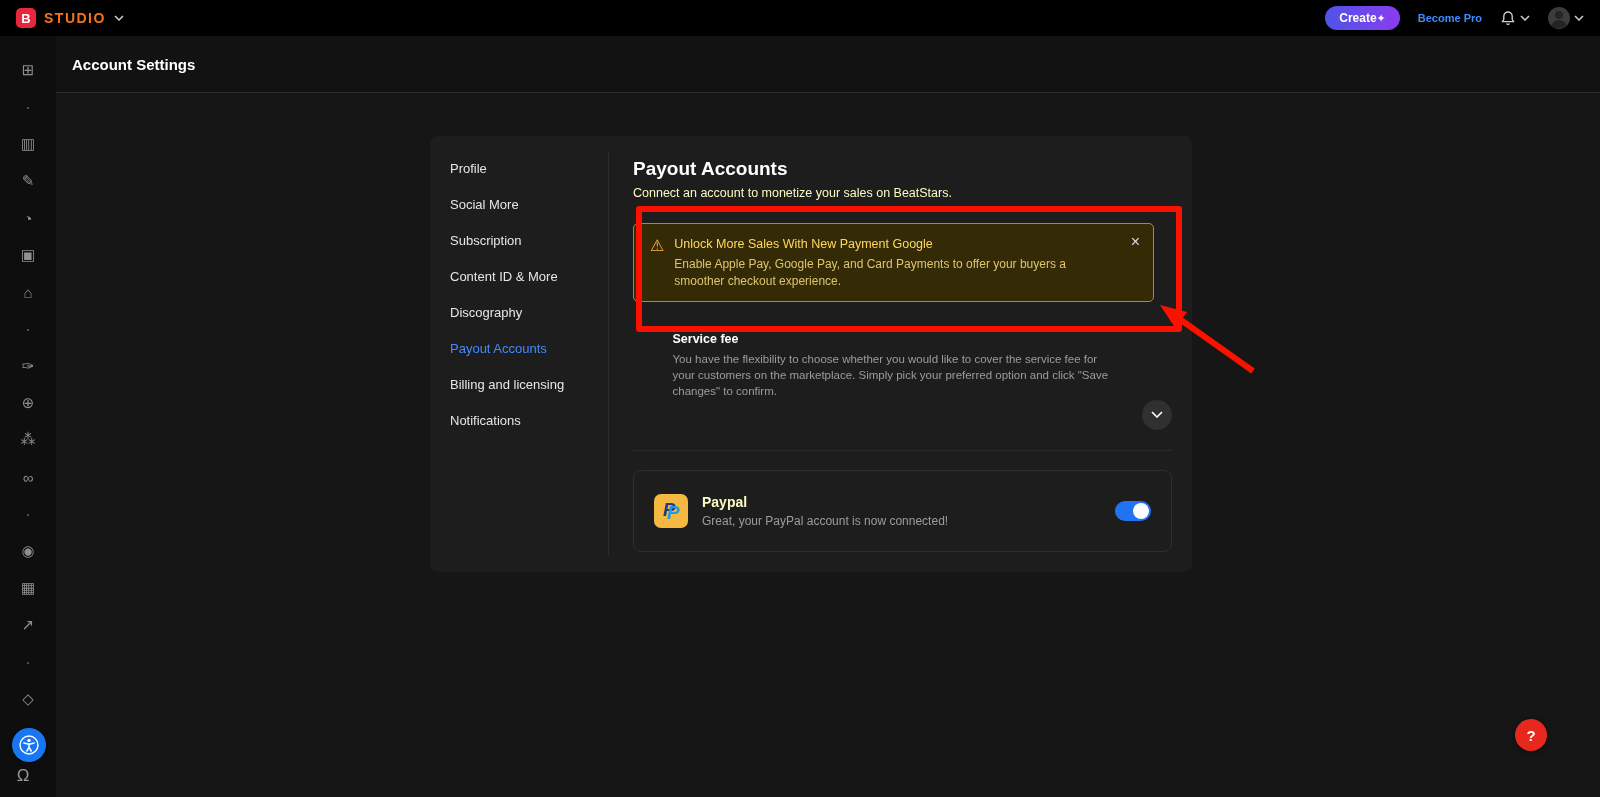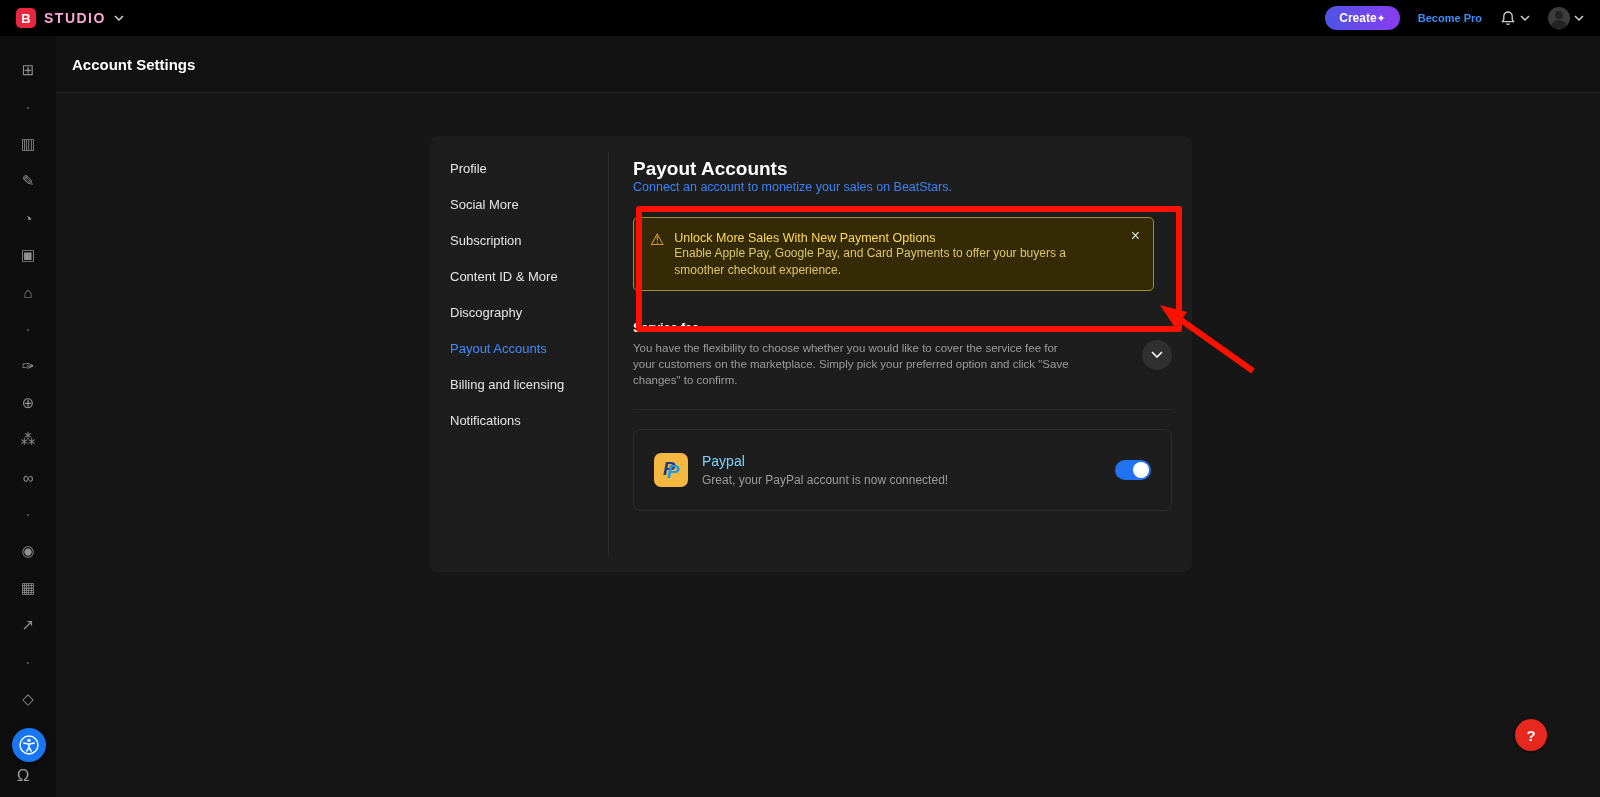--- a/index.html
+++ b/index.html
@@ -13,21 +13,21 @@
   .topbar {
     position:absolute; left:0; top:0; width:1600px; height:36px;
     background:#000; display:flex; align-items:center; padding:0 16px; z-index:10;
   }
   .brand { display:flex; align-items:center; gap:8px; cursor:pointer; }
   .logo-box {
     width:20px; height:20px; border-radius:5px; background:#e8263d;
     color:#fff; font-weight:bold; font-size:13px;
     display:flex; align-items:center; justify-content:center;
   }
-  .studio-label { color:#f9a8d4; font-weight:bold; font-size:14px; letter-spacing:1.5px; }
+  .studio-label { color:#f97316; font-weight:bold; font-size:14px; letter-spacing:1.5px; }
   .chev { display:inline-block; }
   .topbar-right { margin-left:auto; display:flex; align-items:center; gap:18px; }
   .create-btn {
     height:24px; padding:0 14px; border:none; border-radius:13px;
     background:linear-gradient(90deg,#4e54e6,#8a3cf0);
     color:#fff; font-size:12px; font-weight:bold; cursor:pointer;
     display:flex; align-items:center; font-family:inherit;
   }
   .sparkle { font-size:11px; }
   .become-pro { color:#3d8bfd; font-size:11px; font-weight:bold; text-decoration:none; cursor:pointer; }
@@ -76,41 +76,41 @@
   .settings-nav { width:178px; padding:14px 0 0 20px; }
   .nav-item {
     height:36px; display:flex; align-items:center;
     font-size:13px; color:#e6e6e6; cursor:pointer; font-weight:500;
   }
   .nav-item.active { color:#448aff; }
   .divider-v { width:1px; background:#2c2c2c; margin:16px 0; }
 
   .content { flex:1; padding:22px 20px 0 24px; }
   .content-title { color:#fff; font-size:19px; font-weight:bold; }
-  .content-sub { font-size:12.5px; color:#3b82f6; }
+  .content-sub { margin-top:6px; font-size:12.5px; color:#fef9c3; }
 
   
   .alert {
     position:relative; margin-top:23px; width:521px;
     background:#342b06; border:1px solid #a58f2c; border-radius:5px;
     padding:13px 16px 11px 16px;
   }
   .alert-row { display:flex; gap:10px; }
   .warn-glyph { color:#ffb43a; font-size:16px; line-height:1; padding-top:1px; }
   .alert-title { color:#ffd95c; font-size:12.5px; font-weight:500; }
-  .alert-body { color:#ddc56e; font-size:12px; line-height:1.4; max-width:420px; }
+  .alert-body { margin-top:5px; color:#ddc56e; font-size:12px; line-height:1.4; max-width:420px; }
   .alert-close {
     position:absolute; top:10px; right:13px; color:#dcdcdc; font-size:16px;
     cursor:pointer; line-height:1;
   }
   .alert-action { display:block; text-align:right; margin-top:6px; color:#4b8dff;
     font-size:12.5px; cursor:pointer; text-decoration:none; }
 
   
-  .service-fee { margin-top:30px; display:flex; align-items:center; width:539px; }
+  .service-fee { margin-top:30px; display:flex; align-items:center; width:539px;flex-direction:column; }
   .sf-text { width:460px; }
   .sf-title { color:#fff; font-size:12.5px; font-weight:bold; }
   .sf-desc { margin-top:5px; color:#9c9c9c; font-size:11.5px; line-height:1.42; max-width:445px; }
   .sf-chevron-btn {
     margin-left:auto; width:30px; height:30px; border-radius:50%; border:none;
     background:#303030; display:flex; align-items:center; justify-content:center; cursor:pointer;
   }
 
   .divider-h { margin-top:20px; width:539px; height:1px; background:#2a2a2a; }
 
@@ -120,21 +120,21 @@
     border:1px solid #2e2e2e; border-radius:8px;
     display:flex; align-items:center; padding:0 20px;
   }
   .pp-logo {
     width:34px; height:34px; border-radius:7px; background:#f5b840;
     display:flex; align-items:center; justify-content:center; position:relative;
   }
   .pp-p1 { position:absolute; left:9px; top:5px; color:#253b80; font-weight:bold; font-size:19px; font-style:italic; }
   .pp-p2 { position:absolute; left:13px; top:8px; color:#1c9ce4; font-weight:bold; font-size:19px; font-style:italic; }
   .pp-text { margin-left:14px; }
-  .pp-title { color:#7dd3fc; font-size:14px; font-weight:normal; }
+  .pp-title { color:#fef9c3; font-size:14px; font-weight:bold; }
   .pp-desc { margin-top:4px; color:#9c9c9c; font-size:12px; }
   .toggle {
     margin-left:auto; width:36px; height:20px; border-radius:10px; background:#2173f2;
     position:relative; cursor:pointer;
   }
   .toggle .knob {
     position:absolute; right:2px; top:2px; width:16px; height:16px; border-radius:50%; background:#fff;
   }
 
   
@@ -243,21 +243,21 @@
   <div class="divider-v"></div>
 
   <section class="content">
     <h2 class="content-title">Payout Accounts</h2>
     <p class="content-sub">Connect an account to monetize your sales on BeatStars.</p>
 
     <div class="alert">
       <div class="alert-row">
         <span class="warn-glyph">⚠</span>
         <div>
-          <div class="alert-title">Unlock More Sales With New Payment Options</div>
+          <div class="alert-title">Unlock More Sales With New Payment Google</div>
           <div class="alert-body">Enable Apple Pay, Google Pay, and Card Payments to offer your buyers a smoother checkout experience.</div>
         </div>
       </div>
       <span class="alert-close">×</span>
     </div>
 
     <div class="service-fee">
       <div class="sf-text">
         <div class="sf-title">Service fee</div>
         <div class="sf-desc">You have the flexibility to choose whether you would like to cover the service fee for your customers on the marketplace. Simply pick your preferred option and click "Save changes" to confirm.</div>

